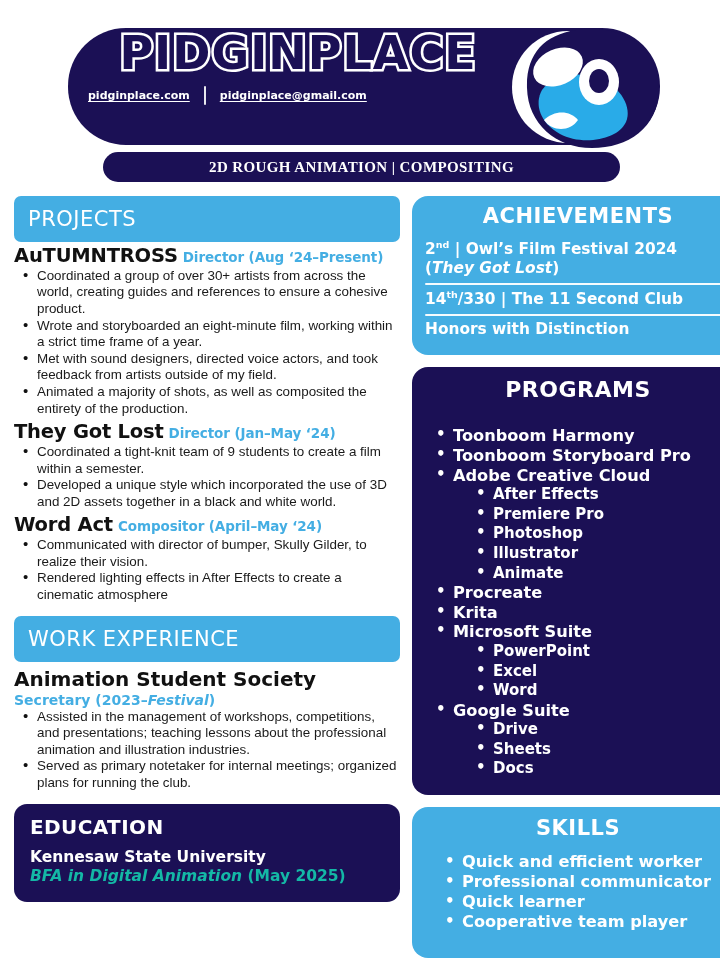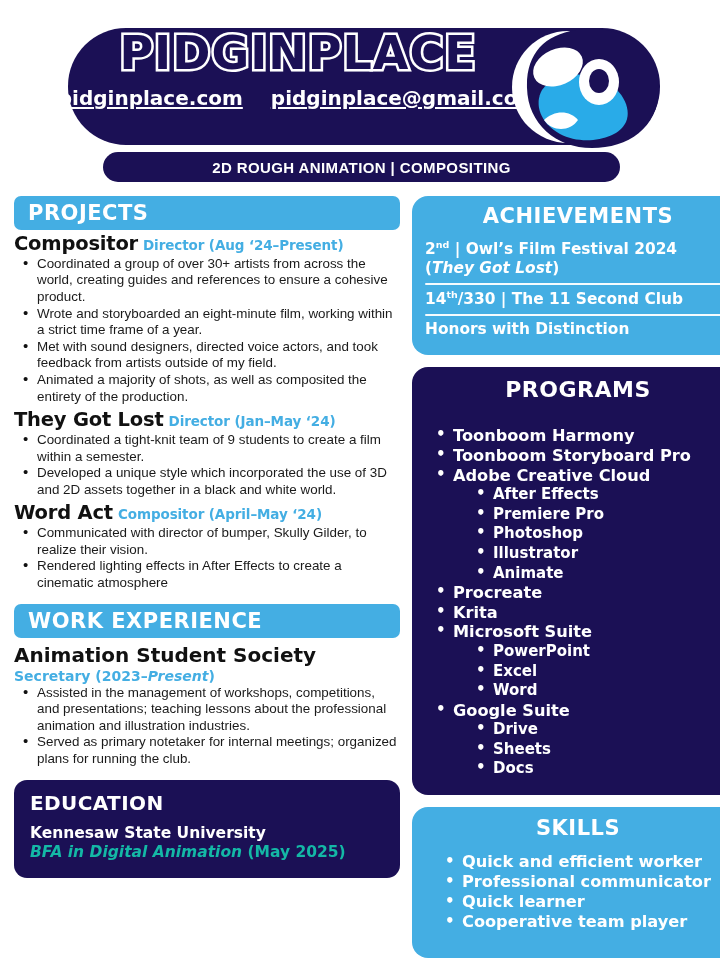--- a/index.html
+++ b/index.html
@@ -26,53 +26,53 @@
     font-size:46px;
     letter-spacing:1px;
     color:#1B1055;
     -webkit-text-stroke:5px #ffffff;
     paint-order:stroke fill;
     line-height:54px;
     white-space:nowrap;
   }
   .contact-row{
     position:absolute;left:88px;top:86px;width:420px;
-    display:flex;align-items:center;justify-content:center;gap:14px;
-    color:#ffffff;font-weight:700;font-size:20px;
+    display:flex;align-items:center;gap:14px;
+    color:#ffffff;font-weight:700;font-size:11px;
     font-family:"DejaVu Sans", sans-serif;
     white-space:nowrap;
   }
   .contact-row .link{text-decoration:underline;text-underline-offset:2px;}
   .contact-sep{
     display:inline-block;width:2px;height:19px;background:#ffffff;
     opacity:.9;border-radius:1px;
   }
 
   
   .mascot{position:absolute;left:498px;top:24px;width:166px;height:126px;}
   .mascot svg{display:block;}
 
   .tagline{
     position:absolute;left:103px;top:152px;width:517px;height:30px;
     background:#1B1055;border-radius:15px;
     display:flex;align-items:center;justify-content:center;
     color:#ffffff;font-weight:700;font-size:15px;letter-spacing:.4px;
-    font-family:Liberation Sans, sans-serif;
+    font-family:Liberation Serif, serif;
   }
 
   
   .col-left{position:absolute;left:14px;top:196px;width:386px;}
   .col-right{position:absolute;left:412px;top:196px;width:294px;}
 
   
   .bar{
-    height:34px;border-radius:7px;display:flex;align-items:center;
+    height:46px;border-radius:7px;display:flex;align-items:center;
     padding-left:14px;box-sizing:border-box;
     font-family:"DejaVu Sans", sans-serif;
-    font-weight:700;font-size:21px;letter-spacing:.5px;color:#ffffff;
+    font-weight:400;font-size:21px;letter-spacing:.5px;color:#ffffff;
   }
   .bar-blue{background:#44AEE3;}
 
   .entry{margin-top:3px;}
   .entry-head{
     display:block;line-height:1.12;margin-bottom:1px;
   }
   .ent-title{
     font-family:"DejaVu Sans", sans-serif;
     font-weight:700;font-size:19.5px;color:#111111;letter-spacing:-.2px;
@@ -208,21 +208,21 @@
 
     <div class="tagline">2D ROUGH ANIMATION | COMPOSITING</div>
   </div>
 
   <div class="col-left">
 
     <div class="bar bar-blue">PROJECTS</div>
 
     <div class="entry">
       <div class="entry-head">
-        <span class="ent-title">Compositor</span><span class="ent-role">Director (Aug ‘24–Present)</span>
+        <span class="ent-title">AuTUMNTROSS</span><span class="ent-role">Director (Aug ‘24–Present)</span>
       </div>
       <ul class="bullets">
         <li>Coordinated a group of over 30+ artists from across the world, creating guides and references to ensure a cohesive product.</li>
         <li>Wrote and storyboarded an eight-minute film, working within a strict time frame of a year.</li>
         <li>Met with sound designers, directed voice actors, and took feedback from artists outside of my field.</li>
         <li>Animated a majority of shots, as well as composited the entirety of the production.</li>
       </ul>
     </div>
 
     <div class="entry">
@@ -241,21 +241,21 @@
       </div>
       <ul class="bullets">
         <li>Communicated with director of bumper, Skully Gilder, to realize their vision.</li>
         <li>Rendered lighting effects in After Effects to create a cinematic atmosphere</li>
       </ul>
     </div>
 
     <div class="bar bar-blue" style="margin-top:12px;">WORK EXPERIENCE</div>
 
     <div class="work-org">Animation Student Society</div>
-    <div class="work-role"><span>Secretary (2023–</span><i>Present</i><span>)</span></div>
+    <div class="work-role"><span>Secretary (2023–</span><i>Festival</i><span>)</span></div>
     <ul class="bullets">
       <li>Assisted in the management of workshops, competitions, and presentations; teaching lessons about the professional animation and illustration industries.</li>
       <li>Served as primary notetaker for internal meetings; organized plans for running the club.</li>
     </ul>
 
     <div class="edu-card" style="margin-top:12px;">
       <div class="edu-title">EDUCATION</div>
       <div class="edu-school">Kennesaw State University</div>
       <div class="edu-degree"><i>BFA in Digital Animation</i> <span>(May 2025)</span></div>
     </div>

